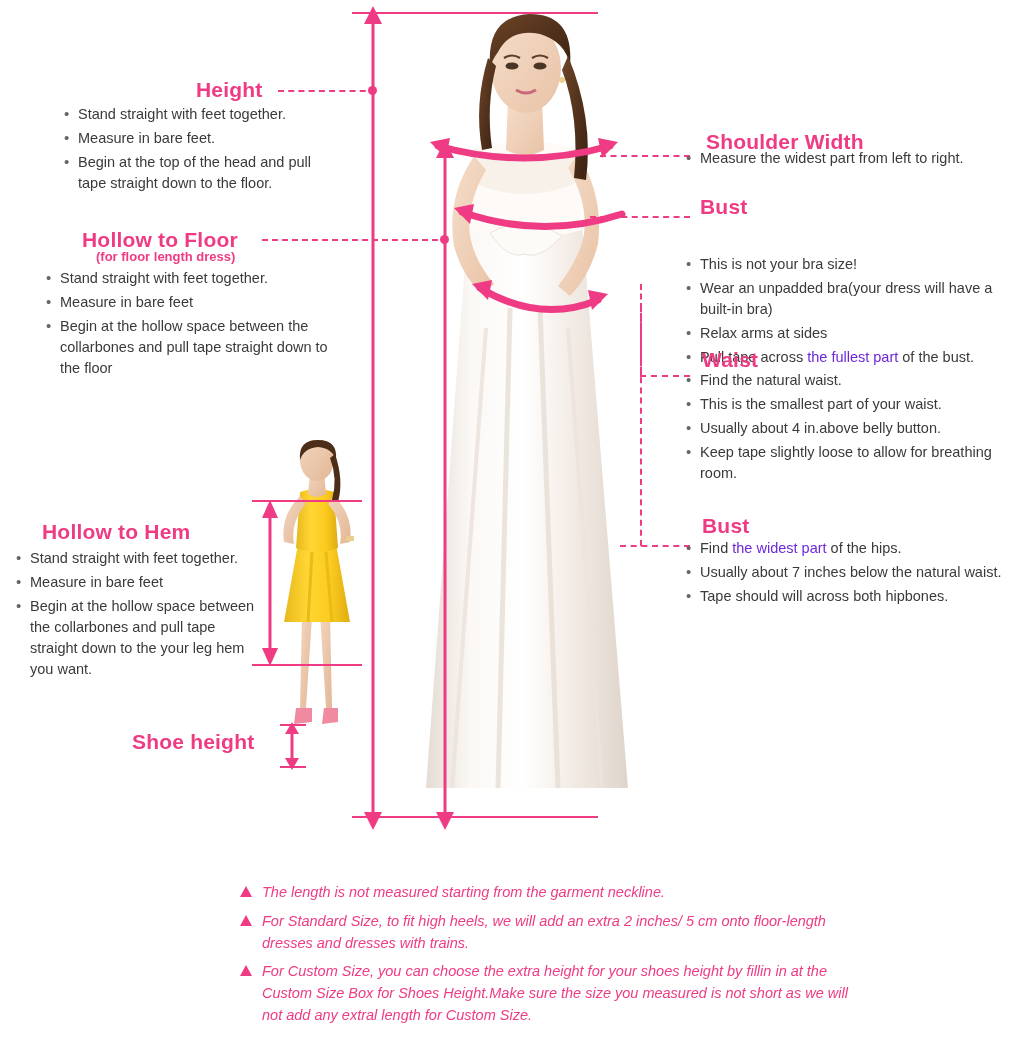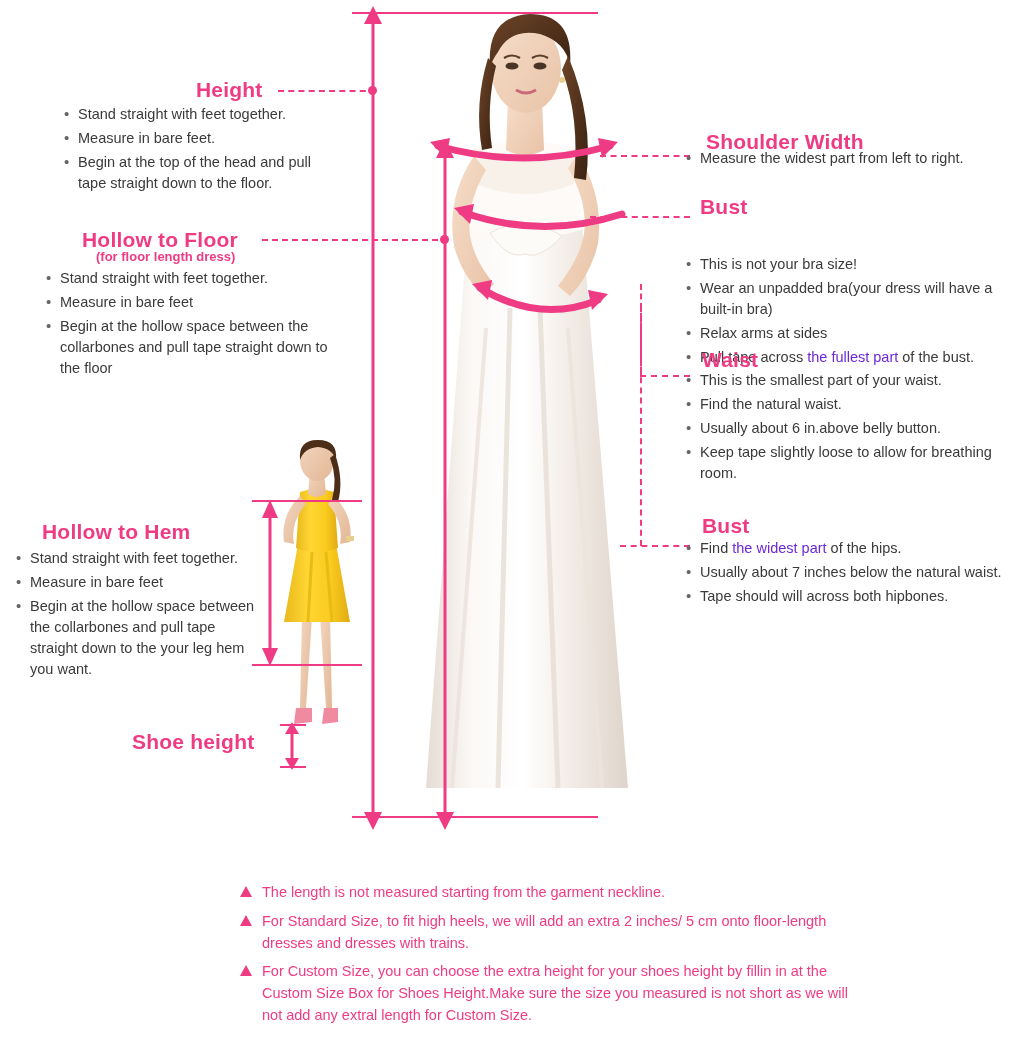--- a/index.html
+++ b/index.html
@@ -82,20 +82,21 @@
   }
 
   
   .note-row {
     position: relative;
     padding-left: 22px;
     color: #ef3b84;
     font-size: 14.5px;
     line-height: 1.5;
     margin-bottom: 7px;
+    font-style: italic;
   }
   .note-tri {
     position: absolute;
     left: 0;
     top: 4px;
     width: 0;
     height: 0;
     border-left: 6px solid transparent;
     border-right: 6px solid transparent;
     border-bottom: 11px solid #ef3b84;
@@ -262,23 +263,23 @@
 
   <svg class="abs" style="left:470px; top:278px; width:140px; height:48px;" width="140" height="48" viewBox="0 0 140 48">
     <path d="M10 10 Q70 46 128 22" stroke="#ef3b84" stroke-width="7" fill="none" stroke-linecap="round"></path>
     <polygon points="2,6 22,2 18,22" fill="#ef3b84"></polygon>
     <polygon points="138,16 118,12 122,32" fill="#ef3b84"></polygon>
   </svg>
   <div class="dashed-v" style="left:640px; top:284px; height:92px;"></div>
   <div class="dashed-h" style="left:640px; top:375px; width:50px;"></div>
   <div class="abs section-title" style="left:702px; top:348px;">Waist</div>
   <ul class="abs bullets" style="left:684px; top:370px; width:330px;">
+    <li>Find the natural waist.</li>
     <li>This is the smallest part of your waist.</li>
-    <li>Find the natural waist.</li>
-    <li>Usually about 6 in.above belly button.</li>
+    <li>Usually about 4 in.above belly button.</li>
     <li>Keep tape slightly loose to allow for breathing room.</li>
   </ul>
 
   <div class="dashed-v" style="left:640px; top:306px; height:240px;"></div>
   <div class="dashed-h" style="left:620px; top:545px; width:70px;"></div>
   <div class="abs section-title" style="left:702px; top:514px;">Bust</div>
   <ul class="abs bullets" style="left:684px; top:538px; width:330px;">
     <li><span>Find </span><span class="hl">the widest part</span><span> of the hips.</span></li>
     <li>Usually about 7 inches below the natural waist.</li>
     <li>Tape should will across both hipbones.</li>

